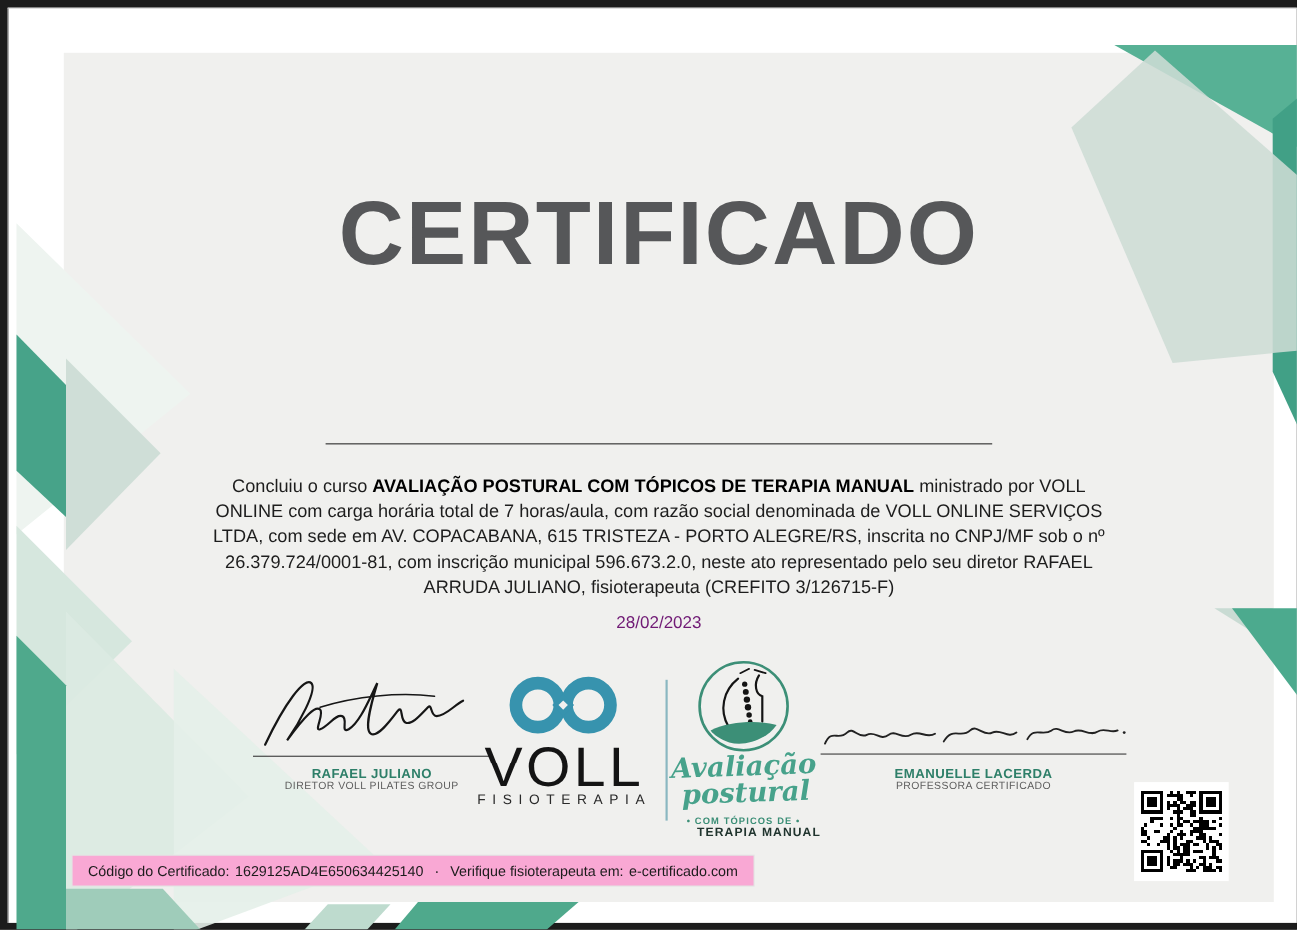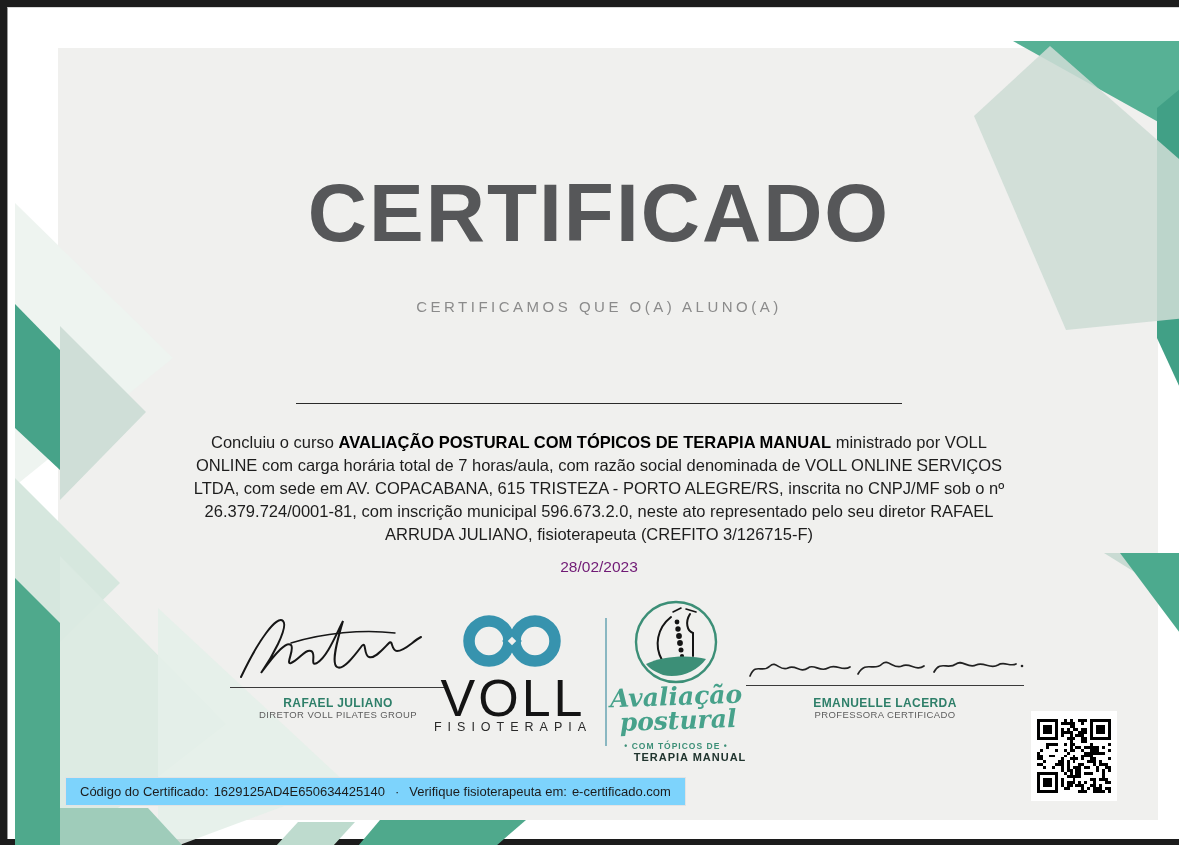--- a/index.html
+++ b/index.html
@@ -38,21 +38,21 @@
            font-family:"DejaVu Serif",serif;font-style:italic;font-weight:bold;
            font-size:25px;color:#47a28b;white-space:nowrap;}
   .tagline{position:absolute;left:618px;top:693px;transform:translateX(-50%);
            font-size:8.5px;letter-spacing:1px;font-weight:bold;color:#3c8f77;white-space:nowrap;}
   .tagline-bold{position:absolute;left:632px;top:703px;transform:translateX(-50%);
            font-size:11px;letter-spacing:1px;font-weight:800;color:#20342e;white-space:nowrap;}
 
   .qr-box{position:absolute;left:973px;top:663px;width:86px;height:90px;background:#ffffff;}
   .qr-box svg{position:absolute;left:6px;top:7px;width:74px;height:76px;}
 
-  .footer-bar{position:absolute;left:8px;top:730px;height:27px;background:#7dd3fc;
+  .footer-bar{position:absolute;left:8px;top:730px;height:27px;background:#f9a8d4;
               display:flex;align-items:center;padding:0 14px;font-size:13px;color:#1c1c1c;
               box-shadow:0 0 0 1px #e3e3e3;}
   .footer-bar span{white-space:pre;}
   .f-gap{display:inline-block;width:10px;}
   .f-sm{display:inline-block;width:5px;}
 </style>
 </head>
 <body>
 
 <div class="stage">
@@ -76,21 +76,20 @@
       <polygon points="52,548 218,716 52,845" fill="#dbeae2" opacity="0.95"></polygon>
       <polygon points="150,600 338,775 150,845" fill="#e4efe9" opacity="0.9"></polygon>
       <polygon points="7,570 52,615 52,838 7,838" fill="#4fa98c"></polygon>
       <polygon points="52,800 140,800 175,838 52,838" fill="#9fccba"></polygon>
       <polygon points="290,814 347,814 325,838 268,838" fill="#bedbce"></polygon>
       <polygon points="372,812 518,812 488,838 350,838" fill="#4fa98c"></polygon>
     </svg>
 
     <div class="content" style="left:50px;top:40px;">
       <div class="centered title">CERTIFICADO</div>
-      <div class="centered subtitle">CERTIFICAMOS QUE O(A) ALUNO(A)</div>
       <div class="name-underline"></div>
 
       <p class="body-text"><span>Concluiu o curso </span><b>AVALIAÇÃO POSTURAL COM TÓPICOS DE TERAPIA MANUAL</b><span> ministrado por VOLL ONLINE com carga horária total de 7 horas/aula, com razão social denominada de VOLL ONLINE SERVIÇOS LTDA, com sede em AV. COPACABANA, 615 TRISTEZA - PORTO ALEGRE/RS, inscrita no CNPJ/MF sob o nº 26.379.724/0001-81, com inscrição municipal 596.673.2.0, neste ato representado pelo seu diretor RAFAEL ARRUDA JULIANO, fisioterapeuta (CREFITO 3/126715-F)</span></p>
 
       <div class="centered date">28/02/2023</div>
 
       <svg style="position:absolute;left:175px;top:563px;" width="212" height="78" viewBox="0 0 212 78">
         <path d="M8,66 C26,28 44,4 50,10 C56,16 38,48 28,62 C44,40 54,30 58,34 C62,38 52,54 58,52
                  C66,49 72,38 78,40 C84,42 76,56 84,52 C94,46 102,26 110,10 C104,30 98,52 104,56
                  C110,60 122,44 128,36 C134,28 130,44 136,46 C142,48 150,38 156,32 C160,28 158,40 164,40

